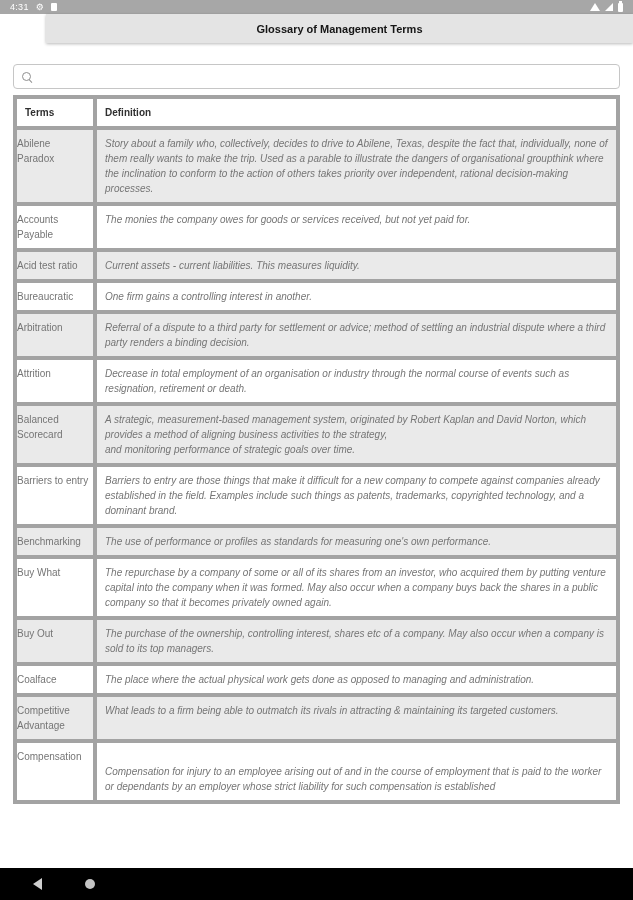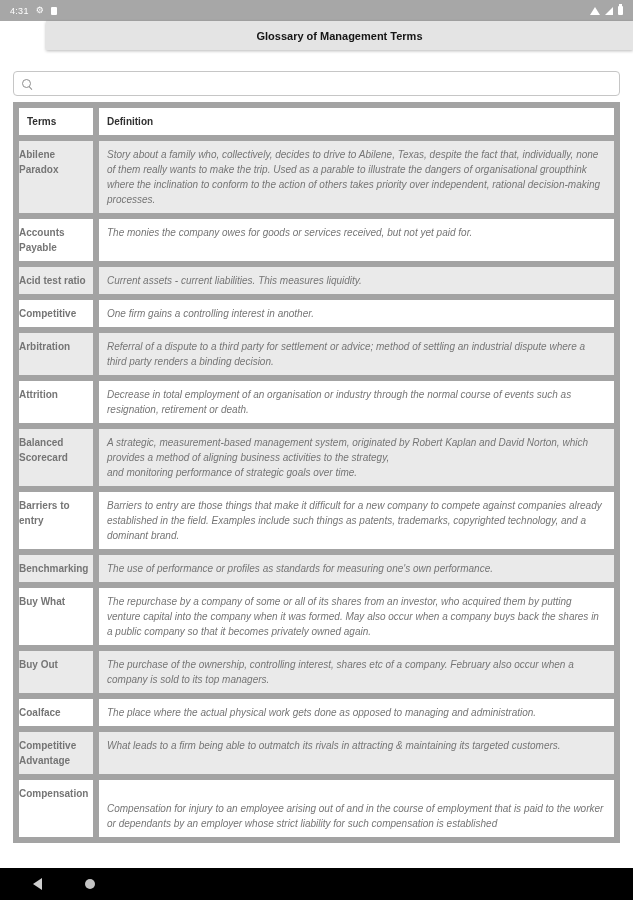--- a/index.html
+++ b/index.html
@@ -2,21 +2,21 @@
 <html><head>
 <meta charset="utf-8">
 <style>
   html,body{margin:0;padding:0;}
   body{
     width:633px;height:900px;position:relative;overflow:hidden;
     background:#ffffff;font-family:"Liberation Sans",sans-serif;
   }
   
   .status-bar{
-    height:21px;background:#a7a7a7;color:#fff;
+    height:14px;background:#a7a7a7;color:#fff;
     display:flex;align-items:center;padding:0 10px;font-size:9px;
   }
   .sb-left{display:flex;align-items:center;gap:7px;}
   .sb-right{margin-left:auto;display:flex;align-items:center;gap:5px;}
   .sb-time{letter-spacing:.3px;}
   .gear{font-size:9px;line-height:9px;color:#fff;}
   .storage{width:6px;height:8px;background:#fff;border-radius:1px;}
   .wifi{width:0;height:0;border-left:5px solid transparent;border-right:5px solid transparent;border-bottom:8px solid #fff;}
   .signal{width:0;height:0;border-bottom:8px solid #fff;border-left:8px solid transparent;}
   .battery{width:5px;height:9px;background:#fff;border-radius:1px;position:relative;}
@@ -32,26 +32,26 @@
   .search-box{
     height:23px;border:1px solid #c6c6c6;border-radius:4px;background:#fff;
     display:flex;align-items:center;padding:0 8px;
   }
   .magnifier{width:7px;height:7px;border:1.3px solid #8f8f8f;border-radius:50%;position:relative;flex:0 0 auto;}
   .magnifier::after{content:"";position:absolute;width:1.4px;height:4px;background:#8f8f8f;left:6.5px;top:6px;transform:rotate(-45deg);}
   .search-input{border:none;outline:none;flex:1;margin-left:7px;font-size:11px;color:#444;background:transparent;font-family:"Liberation Sans",sans-serif;}
   
   .glossary{width:607px;margin:0 13px;border-collapse:collapse;table-layout:fixed;}
   .glossary th,.glossary td{
-    border:6px solid #a3a3a3;vertical-align:top;text-align:left;
+    border:4px solid #a3a3a3;vertical-align:top;text-align:left;
     font-size:10px;line-height:15px;
   }
   .glossary th{color:#303030;font-weight:bold;padding:6px 8px;background:#fff;}
   .glossary td{color:#757575;}
-  td.term-cell{padding:6px 3px 6px 0;font-weight:bold;}
+  td.term-cell{padding:6px 3px 6px 0;}
   td.definition-cell{padding:6px 8px;white-space:pre-wrap;font-style:italic;}
   tbody tr:nth-child(odd) td{background:#eaeaea;}
   
   .nav-bar{
     position:absolute;left:0;bottom:0;width:633px;height:32px;background:#000;
     display:flex;align-items:center;z-index:5;
   }
   .back-btn{margin-left:33px;width:0;height:0;border-top:6px solid transparent;border-bottom:6px solid transparent;border-right:9px solid #cfcfcf;cursor:pointer;}
   .home-btn{margin-left:43px;width:10px;height:10px;border-radius:50%;background:#c4c4c4;cursor:pointer;}
 </style>
@@ -100,21 +100,21 @@
   </tr>
       <tr>
     <td class="term-cell">Accounts Payable</td>
     <td class="definition-cell">The monies the company owes for goods or services received, but not yet paid for.</td>
   </tr>
       <tr>
     <td class="term-cell">Acid test ratio</td>
     <td class="definition-cell">Current assets - current liabilities. This measures liquidity.</td>
   </tr>
       <tr>
-    <td class="term-cell">Competitive</td>
+    <td class="term-cell">Bureaucratic</td>
     <td class="definition-cell">One firm gains a controlling interest in another.</td>
   </tr>
       <tr>
     <td class="term-cell">Arbitration</td>
     <td class="definition-cell">Referral of a dispute to a third party for settlement or advice; method of settling an industrial dispute where a third party renders a binding decision.</td>
   </tr>
       <tr>
     <td class="term-cell">Attrition</td>
     <td class="definition-cell">Decrease in total employment of an organisation or industry through the normal course of events such as resignation, retirement or death.</td>
   </tr>
@@ -130,21 +130,21 @@
       <tr>
     <td class="term-cell">Benchmarking</td>
     <td class="definition-cell">The use of performance or profiles as standards for measuring one's own performance.</td>
   </tr>
       <tr>
     <td class="term-cell">Buy What</td>
     <td class="definition-cell">The repurchase by a company of some or all of its shares from an investor, who acquired them by putting venture capital into the company when it was formed. May also occur when a company buys back the shares in a public company so that it becomes privately owned again.</td>
   </tr>
       <tr>
     <td class="term-cell">Buy Out</td>
-    <td class="definition-cell">The purchase of the ownership, controlling interest, shares etc of a company. February also occur when a company is sold to its top managers.</td>
+    <td class="definition-cell">The purchase of the ownership, controlling interest, shares etc of a company. May also occur when a company is sold to its top managers.</td>
   </tr>
       <tr>
     <td class="term-cell">Coalface</td>
     <td class="definition-cell">The place where the actual physical work gets done as opposed to managing and administration.</td>
   </tr>
       <tr>
     <td class="term-cell">Competitive Advantage</td>
     <td class="definition-cell">What leads to a firm being able to outmatch its rivals in attracting &amp; maintaining its targeted customers.</td>
   </tr>
       <tr>

